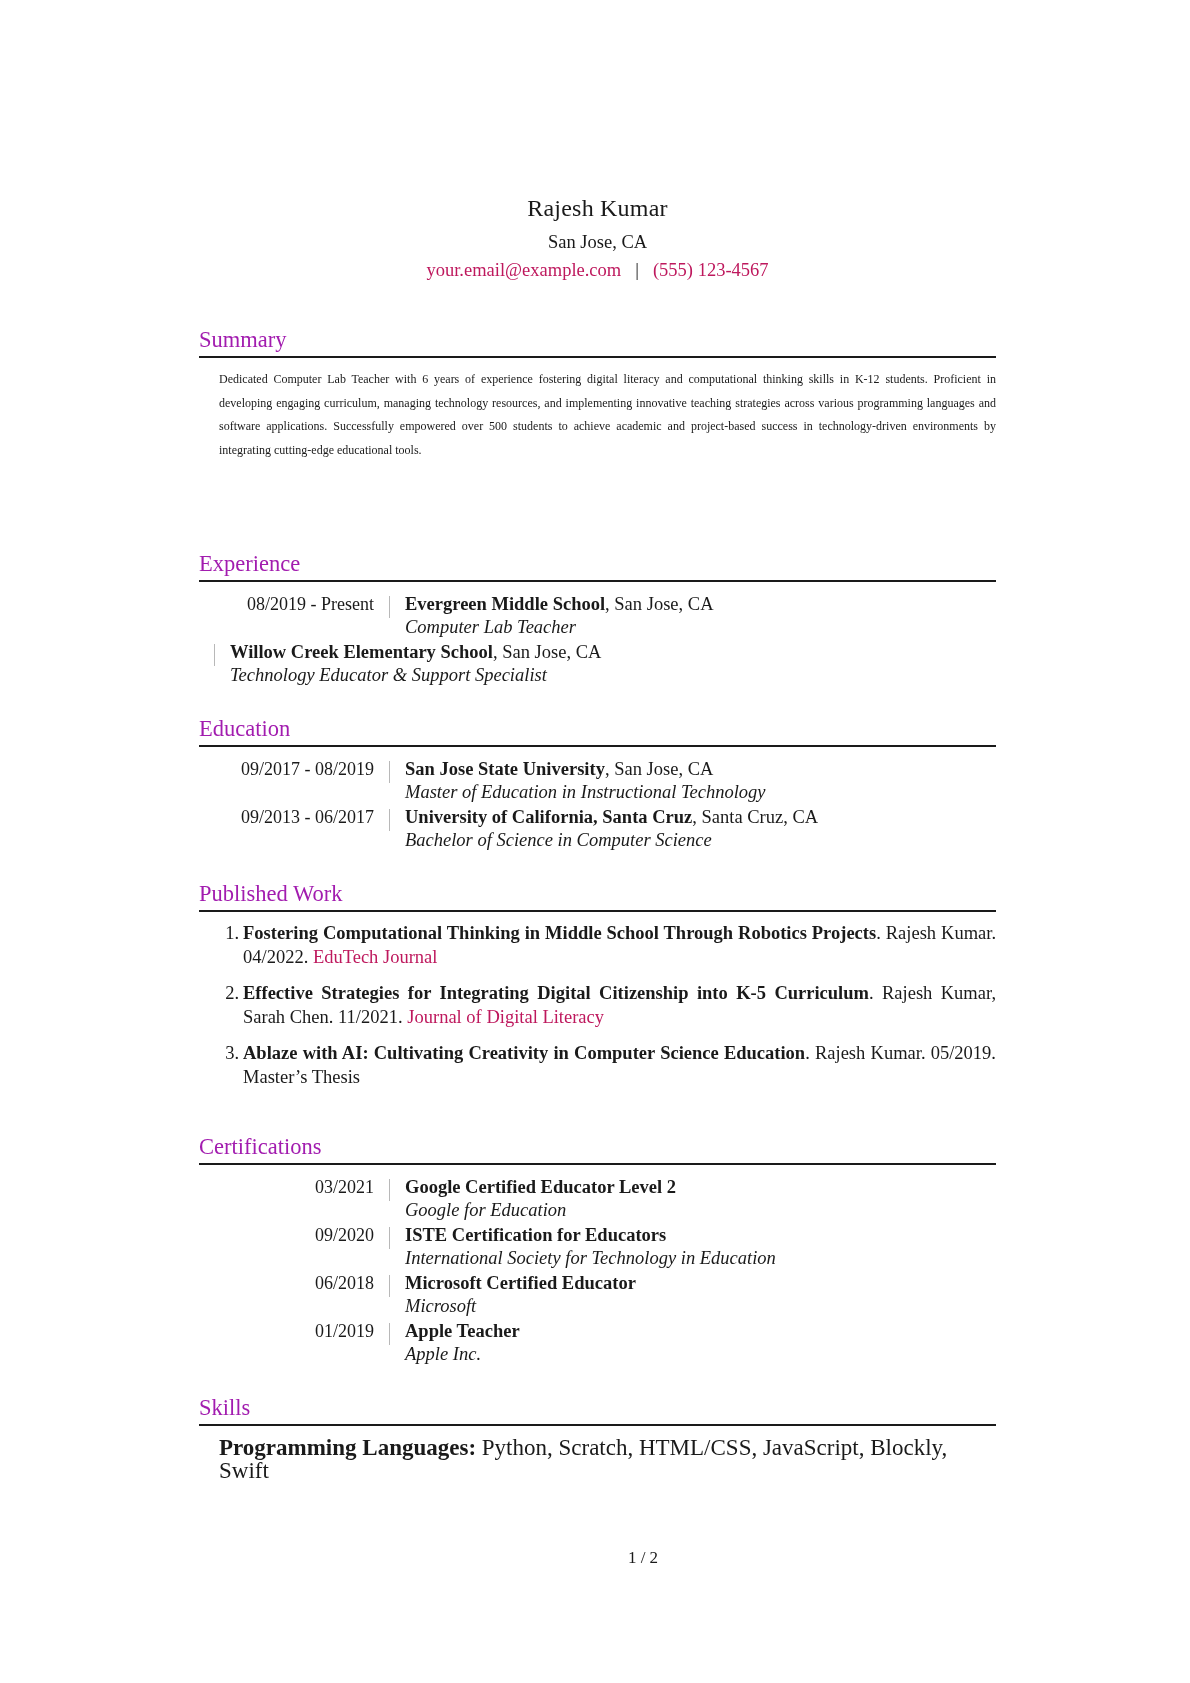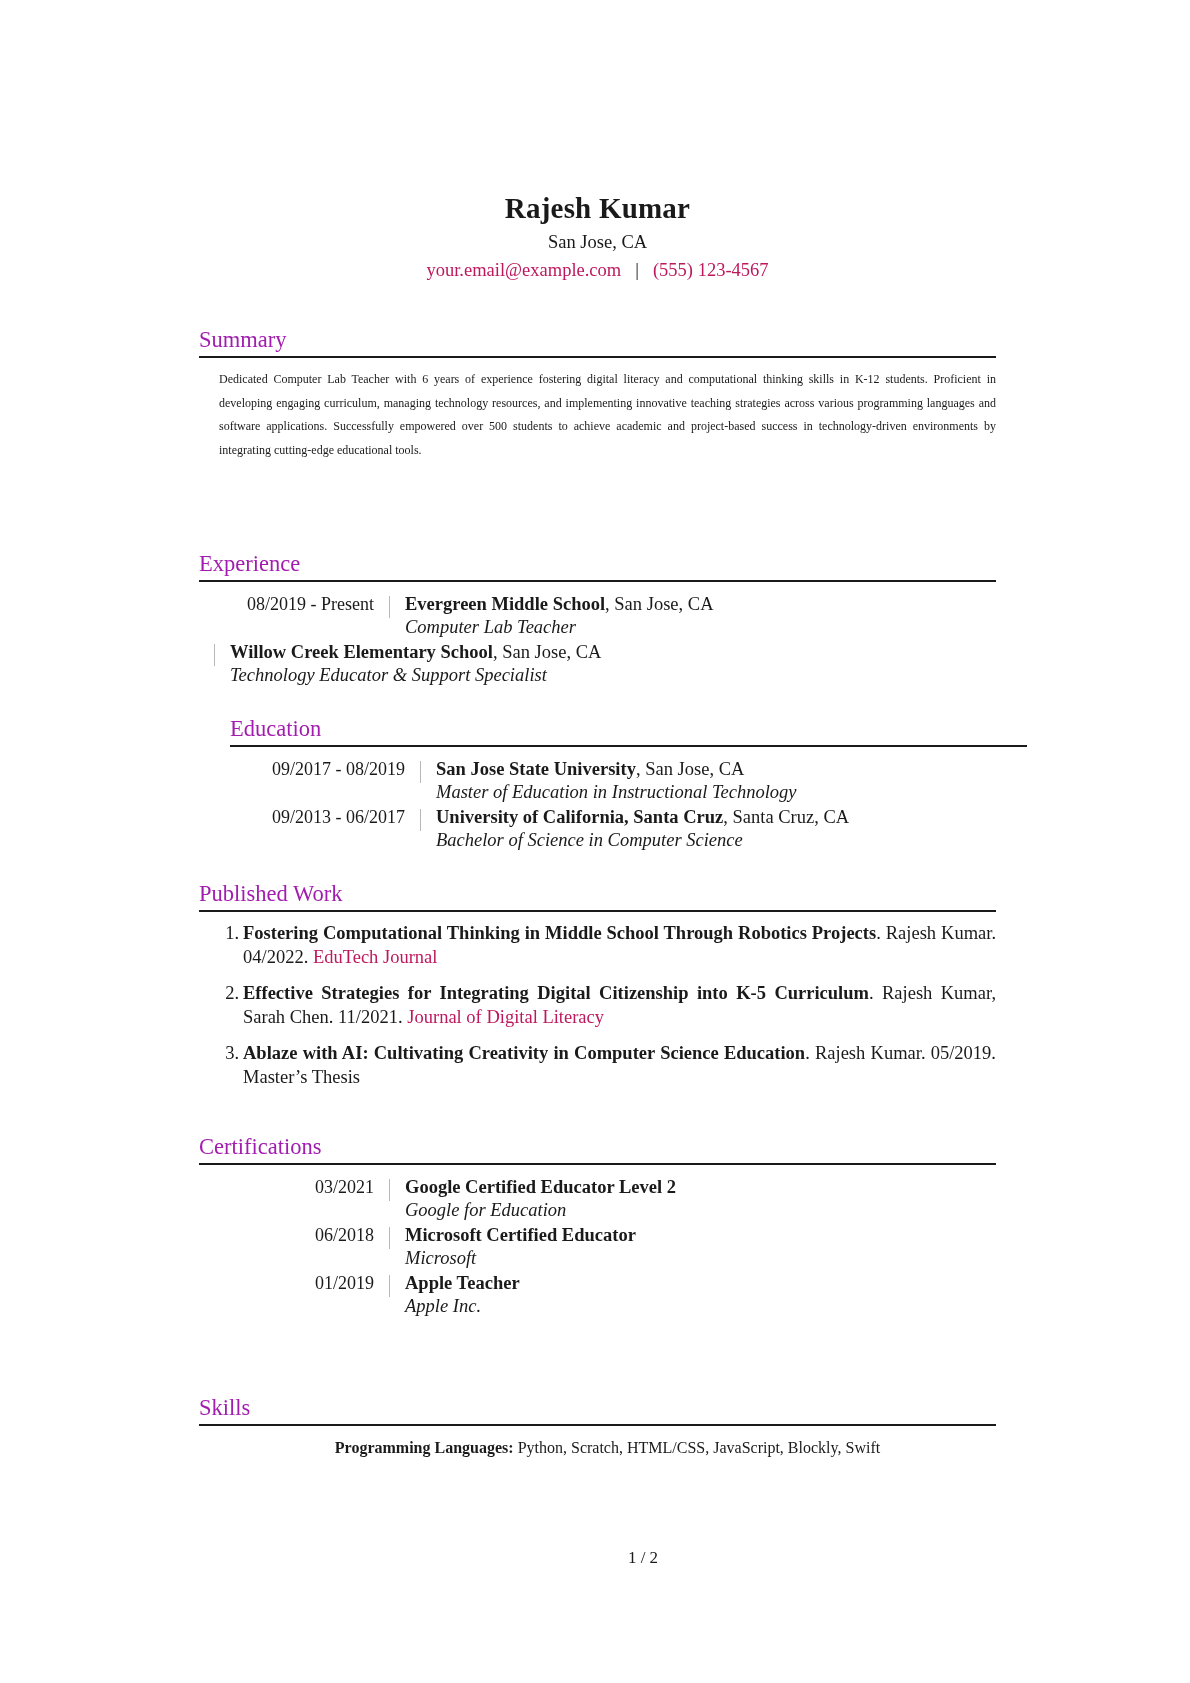--- a/index.html
+++ b/index.html
@@ -2,21 +2,21 @@
 <html><head>
   <meta charset="utf-8">
   <style>
     html, body { margin: 0; padding: 0; background: #ffffff; }
     body { width: 1190px; height: 1683px; position: relative; overflow: hidden;
            font-family: "Liberation Serif", "DejaVu Serif", serif; color: #1a1a1a; }
     .page { position: absolute; left: 199px; top: 0; width: 797px; }
     a, .link { color: #be185d; text-decoration: none; }
 
     .header { position: absolute; left: 0; top: 190px; width: 797px; text-align: center; }
-    .name { font-size: 29px; font-weight: bold; letter-spacing: 0.2px; line-height: 36px; }
+    .name { font-size: 24px; font-weight: normal; letter-spacing: 0.2px; line-height: 36px; }
     .location { font-size: 18.5px; margin-top: 4px; line-height: 24px; }
     .contact { font-size: 18.5px; margin-top: 4px; line-height: 24px; }
     .contact .sep { color: #1a1a1a; margin: 0 14px; }
 
     .section { position: absolute; left: 0; width: 797px; }
     .section-title { font-size: 22.5px; font-weight: normal; line-height: 28px; margin: 0; color: #a21caf; }
     .rule { height: 0; border-top: 2px solid #1a1a1a; margin-top: 2px; }
 
     .summary-text { font-size: 12px; line-height: 23.5px; margin: 10px 0 0 20px; text-align: justify; text-align-last: left; }
 
@@ -27,21 +27,21 @@
     .entry .body { flex: 1; font-size: 18.5px; line-height: 23px; }
     .entry .org { font-weight: bold; }
     .entry .role { font-style: italic; }
 
     .pubs { margin: 10px 0 0 0; padding: 0; list-style: none; }
     .pub { display: flex; font-size: 18.5px; line-height: 23.5px; margin-bottom: 13px; }
     .pub .num { width: 40px; text-align: right; padding-right: 4px; }
     .pub .text { flex: 1; text-align: justify; text-align-last: left; }
     .pub .title { font-weight: bold; }
 
-    .skills-line { font-size: 16px; line-height: 23px; margin: 10px 0 0 20px; text-align: center; }
+    .skills-line { font-size: 23px; line-height: 23px; margin: 10px 0 0 20px; }
     .skills-line .label { font-weight: bold; }
 
     .page-number { position: absolute; left: 0; width: 1190px; top: 1548px; text-align: center; font-size: 17px; padding-left: 48px; }
   </style>
 </head>
 <body>
 
 <div class="page">
 
   <div class="header">
@@ -73,21 +73,21 @@
       <div class="entry">
         <div class="divider"></div>
         <div class="body">
           <div><span class="org">Willow Creek Elementary School</span><span>, San Jose, CA</span></div>
           <div class="role">Technology Educator &amp; Support Specialist</div>
         </div>
       </div>
     </div>
   </div>
 
-  <div class="section" style="top:715px;margin-left:31px;">
+  <div class="section" style="top:715px;">
     <h2 class="section-title">Education</h2>
     <div class="rule"></div>
     <div class="entries">
       <div class="entry">
         <div class="date">09/2017 - 08/2019</div>
         <div class="divider"></div>
         <div class="body">
           <div><span class="org">San Jose State University</span><span>, San Jose, CA</span></div>
           <div class="role">Master of Education in Instructional Technology</div>
         </div>
@@ -128,20 +128,28 @@
     <div class="entries">
       <div class="entry">
         <div class="date">03/2021</div>
         <div class="divider"></div>
         <div class="body">
           <div class="org">Google Certified Educator Level 2</div>
           <div class="role">Google for Education</div>
         </div>
       </div>
       <div class="entry">
+        <div class="date">09/2020</div>
+        <div class="divider"></div>
+        <div class="body">
+          <div class="org">ISTE Certification for Educators</div>
+          <div class="role">International Society for Technology in Education</div>
+        </div>
+      </div>
+      <div class="entry">
         <div class="date">06/2018</div>
         <div class="divider"></div>
         <div class="body">
           <div class="org">Microsoft Certified Educator</div>
           <div class="role">Microsoft</div>
         </div>
       </div>
       <div class="entry">
         <div class="date">01/2019</div>
         <div class="divider"></div>

